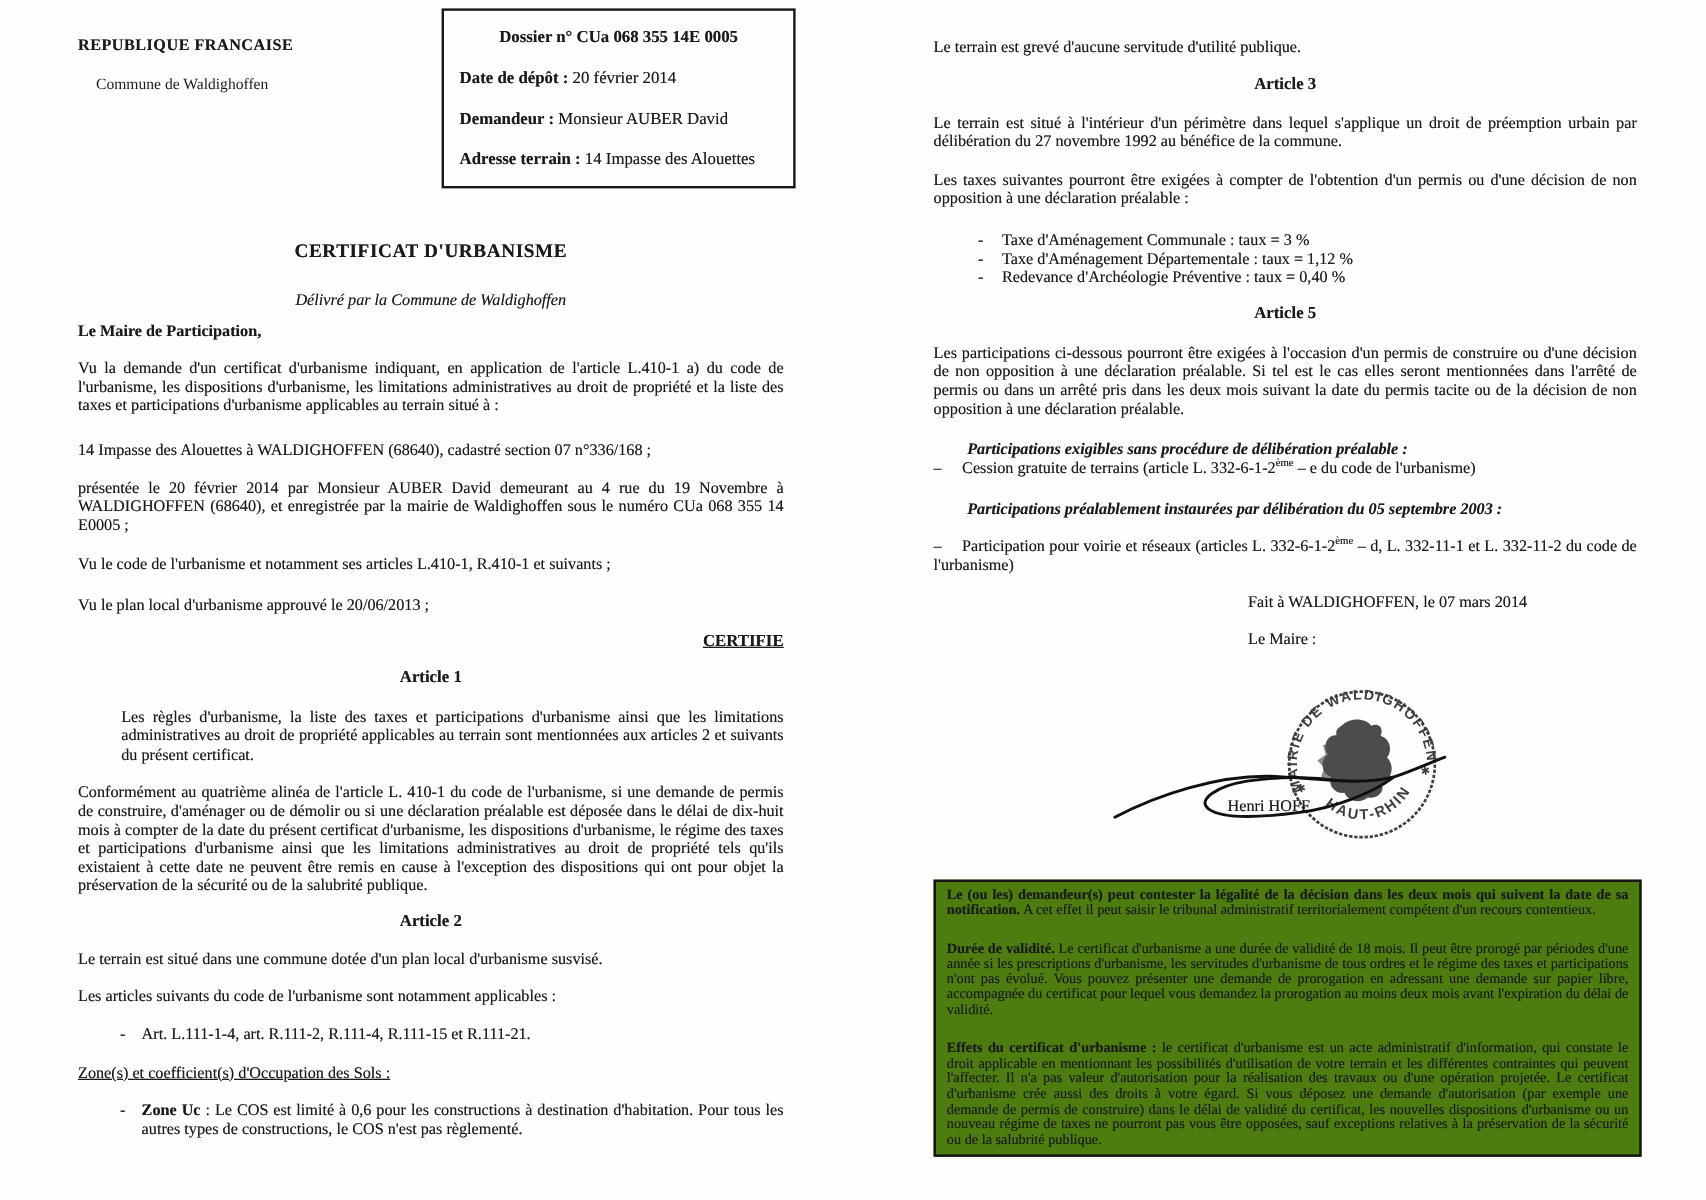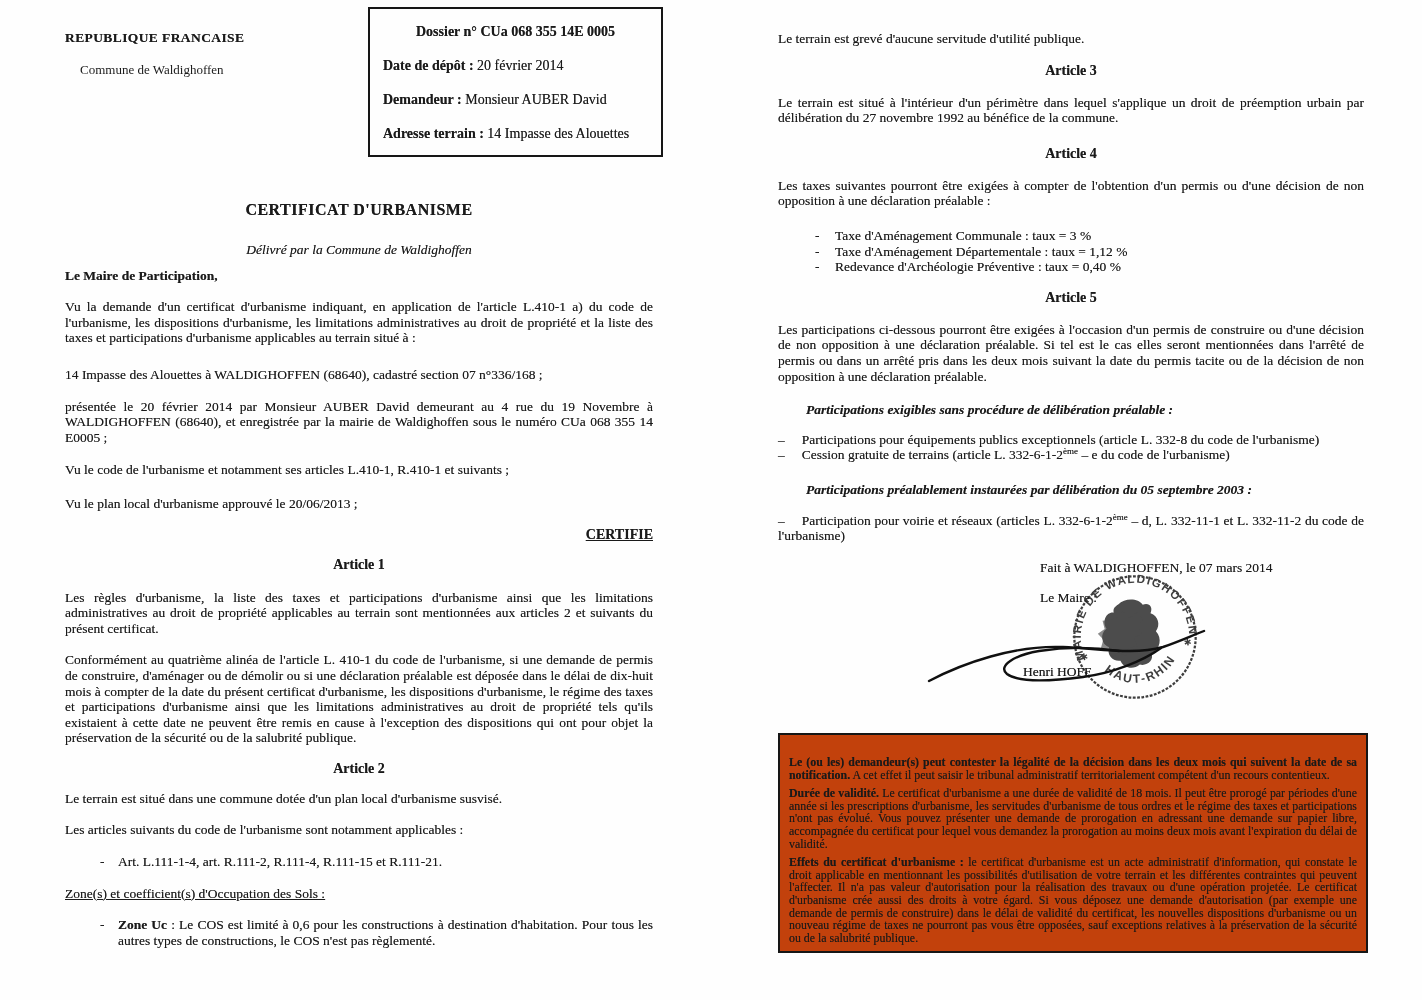--- a/index.html
+++ b/index.html
@@ -39,24 +39,24 @@
   .part-item .dash{margin-right:17px;}
   sup{font-size:9px;line-height:0;}
   
   .sig-line{padding-left:262px;text-align:left;}
   .sig-name{position:absolute;left:245px;top:636px;font-size:13.5px;text-shadow:0 0 .4px rgba(20,20,20,.6);}
   .stamp{position:absolute;left:287px;top:539px;transform:rotate(-8deg);opacity:.88;}
   .signature{position:absolute;left:145px;top:575px;}
   
   .notice-box{
     position:absolute;left:0;top:705px;width:590px;box-sizing:border-box;
-    border:2.5px solid #161616;padding:21px 9px 7px 9px;background:#c2410c;
+    border:2.5px solid #161616;padding:4px 9px 7px 9px;background:#4d7c0f;
   }
   .notice-box p{margin:0;text-align:justify;font-size:11.9px;line-height:12.6px;text-shadow:0 0 .35px rgba(20,20,20,.5);}
-  .notice-box p + p{margin-top:6px;}
+  .notice-box p + p{margin-top:20px;}
 </style>
 </head>
 <body>
 
 <div class="page" id="page1">
 
   <div class="republic">REPUBLIQUE FRANCAISE</div>
   <div class="commune">Commune de Waldighoffen</div>
 
   <div class="dossier-box">
@@ -73,21 +73,21 @@
 
   <p class="p" style="margin-top:16px;">Vu la demande d'un certificat d'urbanisme indiquant, en application de l'article L.410-1 a) du code de l'urbanisme, les dispositions d'urbanisme, les limitations administratives au droit de propriété et la liste des taxes et participations d'urbanisme applicables au terrain situé à :</p>
   <p class="p" style="margin-top:21px;">14 Impasse des Alouettes à WALDIGHOFFEN (68640), cadastré section 07 n°336/168 ;</p>
   <p class="p" style="margin-top:16px;">présentée le 20 février 2014 par Monsieur AUBER David demeurant au 4 rue du 19 Novembre à WALDIGHOFFEN (68640), et enregistrée par la mairie de Waldighoffen sous le numéro CUa 068 355 14 E0005 ;</p>
   <p class="p" style="margin-top:17px;">Vu le code de l'urbanisme et notamment ses articles L.410-1, R.410-1 et suivants ;</p>
   <p class="p" style="margin-top:18px;">Vu le plan local d'urbanisme approuvé le 20/06/2013 ;</p>
 
   <div class="art-title u" style="margin-top:15px;text-align:right;">CERTIFIE</div>
 
   <div class="art-title" style="margin-top:14px;">Article 1</div>
-  <p class="p" style="margin-top:17px;">Les règles d'urbanisme, la liste des taxes et participations d'urbanisme ainsi que les limitations administratives au droit de propriété applicables au terrain sont mentionnées aux articles 2 et suivants du présent certificat.</p>
+  <p class="p" style="margin-top:17px;margin-left:36px;">Les règles d'urbanisme, la liste des taxes et participations d'urbanisme ainsi que les limitations administratives au droit de propriété applicables au terrain sont mentionnées aux articles 2 et suivants du présent certificat.</p>
   <p class="p" style="margin-top:16px;">Conformément au quatrième alinéa de l'article L. 410-1 du code de l'urbanisme, si une demande de permis de construire, d'aménager ou de démolir ou si une déclaration préalable est déposée dans le délai de dix-huit mois à compter de la date du présent certificat d'urbanisme, les dispositions d'urbanisme, le régime des taxes et participations d'urbanisme ainsi que les limitations administratives au droit de propriété tels qu'ils existaient à cette date ne peuvent être remis en cause à l'exception des dispositions qui ont pour objet la préservation de la sécurité ou de la salubrité publique.</p>
 
   <div class="art-title" style="margin-top:15px;">Article 2</div>
   <p class="p" style="margin-top:14px;">Le terrain est situé dans une commune dotée d'un plan local d'urbanisme susvisé.</p>
   <p class="p" style="margin-top:16px;">Les articles suivants du code de l'urbanisme sont notamment applicables :</p>
 
   <div class="line li" style="margin-top:16px;">
     <span class="mk">-</span>
     <span>Art. L.111-1-4, art. R.111-2, R.111-4, R.111-15 et R.111-21.</span>
   </div>
@@ -100,37 +100,33 @@
   </div>
 </div>
 
 <div class="page" id="page2">
 
   <p class="p" style="margin-top:3px;">Le terrain est grevé d'aucune servitude d'utilité publique.</p>
 
   <div class="art-title" style="margin-top:16px;">Article 3</div>
   <p class="p" style="margin-top:16px;">Le terrain est situé à l'intérieur d'un périmètre dans lequel s'applique un droit de préemption urbain par délibération du 27 novembre 1992 au bénéfice de la commune.</p>
 
-  <div class="art-title" style="margin-top:20px;">Article 4</div>
   <p class="p" style="margin-top:16px;">Les taxes suivantes pourront être exigées à compter de l'obtention d'un permis ou d'une décision de non opposition à une déclaration préalable :</p>
 
   <div style="margin-top:19px;">
     <div class="line li2"><span class="mk">-</span><span>Taxe d'Aménagement Communale : taux = 3 %</span></div>
     <div class="line li2"><span class="mk">-</span><span>Taxe d'Aménagement Départementale : taux = 1,12 %</span></div>
     <div class="line li2"><span class="mk">-</span><span>Redevance d'Archéologie Préventive : taux = 0,40 %</span></div>
   </div>
 
   <div class="art-title" style="margin-top:15px;">Article 5</div>
   <p class="p" style="margin-top:16px;">Les participations ci-dessous pourront être exigées à l'occasion d'un permis de construire ou d'une décision de non opposition à une déclaration préalable. Si tel est le cas elles seront mentionnées dans l'arrêté de permis ou dans un arrêté pris dans les deux mois suivant la date du permis tacite ou de la décision de non opposition à une déclaration préalable.</p>
 
   <div class="line part-head" style="margin-top:18px;">Participations exigibles sans procédure de délibération préalable :</div>
 
-  <div class="p part-item" style="margin-top:14px;">
-    <span class="dash">–</span><span>Participations pour équipements publics exceptionnels (article L. 332-8 du code de l'urbanisme)</span>
-  </div>
   <div class="p part-item">
     <span class="dash">–</span><span>Cession gratuite de terrains (article L. 332-6-1-2</span><sup>ème</sup><span> – e du code de l'urbanisme)</span>
   </div>
 
   <div class="line part-head" style="margin-top:19px;">Participations préalablement instaurées par délibération du 05 septembre 2003 :</div>
 
   <div class="p part-item" style="margin-top:15px;">
     <span class="dash">–</span><span>Participation pour voirie et réseaux (articles L. 332-6-1-2</span><sup>ème</sup><span> – d, L. 332-11-1 et L. 332-11-2 du code de l'urbanisme)</span>
   </div>
 

